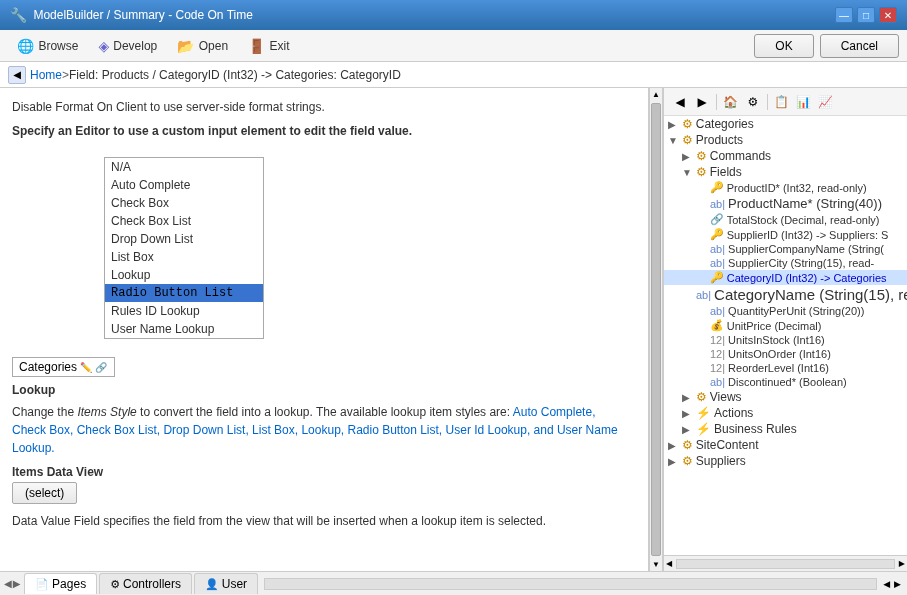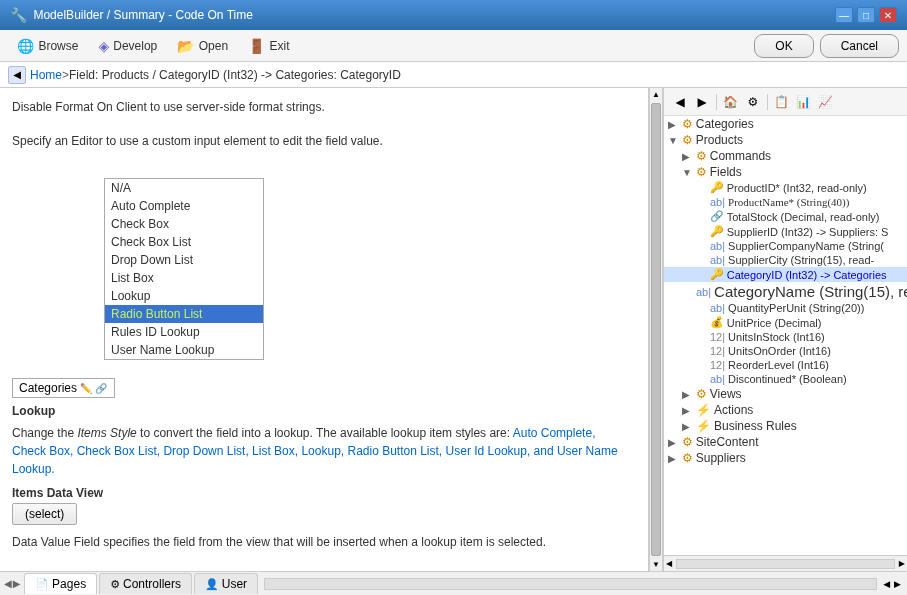--- a/index.html
+++ b/index.html
@@ -35,21 +35,21 @@
     }
     .menu-item {
       display: flex; align-items: center; gap: 4px;
       padding: 3px 8px; border-radius: 3px;
       cursor: pointer; font-size: 12px; color: #333;
       border: 1px solid transparent;
     }
     .menu-icon { font-size: 14px; }
     .menu-bar-right { margin-left: auto; display: flex; gap: 6px; }
     .dialog-btn {
-      padding: 4px 20px; border: 1px solid #999; border-radius: 9px;
+      padding: 4px 20px; border: 1px solid #999; border-radius: 3px;
       background: linear-gradient(to bottom, #f8f8f8, #e8e8e8);
       cursor: pointer; font-size: 12px;
     }
 
     
     .breadcrumb-bar {
       background: white;
       border-bottom: 1px solid #ccc;
       padding: 4px 8px;
       display: flex;
@@ -134,21 +134,21 @@
       background: white;
       width: 160px;
       margin: 8px 0 8px 80px;
     }
     .dropdown-item {
       padding: 2px 6px;
       cursor: pointer;
       font-size: 12px;
       color: #333;
     }
-    .dropdown-item.selected { background: #3973d0; color: #bef264; }
+    .dropdown-item.selected { background: #3973d0; color: #000000; font-family: Liberation Mono, monospace; }
     .controller-box {
       border: 1px solid #aaa;
       background: white;
       padding: 2px 6px;
       font-size: 12px;
       display: flex;
       align-items: center;
       gap: 3px;
     }
 
@@ -237,22 +237,22 @@
       <span class="breadcrumb-link">Home</span>
       <span class="breadcrumb-sep">&gt;</span>
       <span class="breadcrumb-text">Field: Products / CategoryID (Int32) -&gt; Categories: CategoryID</span>
     </div>
   </div>
 
   <div class="main-layout" style="height: calc(595px - 30px - 32px - 26px - 24px);">
 
     <div class="content-area" style="padding-right: 20px;">
 
-      <p class="section-text" style="margin-bottom:16px;">Disable Format On Client to use server-side format strings.</p>
-      <p class="section-text" style="margin-bottom:20px;">Specify an Editor to use a custom input element to edit the field value.</p>
+      <p class="section-text" style="margin-bottom:6px;">Disable Format On Client to use server-side format strings.</p>
+      <p class="section-text" style="margin-bottom:9px;font-weight:bold;">Specify an Editor to use a custom input element to edit the field value.</p>
 
       <div style="display:flex; gap:12px; align-items:flex-start; margin-bottom:10px;">
         <div style="flex:0 0 0;"></div>
         <div class="dropdown-list">
           <div class="dropdown-item">N/A</div>
           <div class="dropdown-item">Auto Complete</div>
           <div class="dropdown-item">Check Box</div>
           <div class="dropdown-item">Check Box List</div>
           <div class="dropdown-item">Drop Down List</div>
           <div class="dropdown-item">List Box</div>
@@ -332,21 +332,21 @@
 
         <div class="tree-item" style="padding-left:32px;">
           <span class="tree-expand" style="width:14px;"></span>
           <span style="color:#f0c040; margin-right:3px; font-size:11px;">🔑</span>
           <span class="tree-label" style="font-size:11px;">ProductID* (Int32, read-only)</span>
         </div>
 
         <div class="tree-item" style="padding-left:32px;">
           <span class="tree-expand" style="width:14px;"></span>
           <span style="color:#6688cc; margin-right:3px; font-size:11px;">ab|</span>
-          <span class="tree-label" style="font-size:11px;font-family:Liberation Serif, serif;">ProductName* (String(40))</span>
+          <span class="tree-label" style="font-size:13px;">ProductName* (String(40))</span>
         </div>
 
         <div class="tree-item" style="padding-left:32px;">
           <span class="tree-expand" style="width:14px;"></span>
           <span style="color:#44aa44; margin-right:3px; font-size:11px;">🔗</span>
           <span class="tree-label" style="font-size:11px;text-align:center;">TotalStock (Decimal, read-only)</span>
         </div>
 
         <div class="tree-item" style="padding-left:32px;">
           <span class="tree-expand" style="width:14px;"></span>

